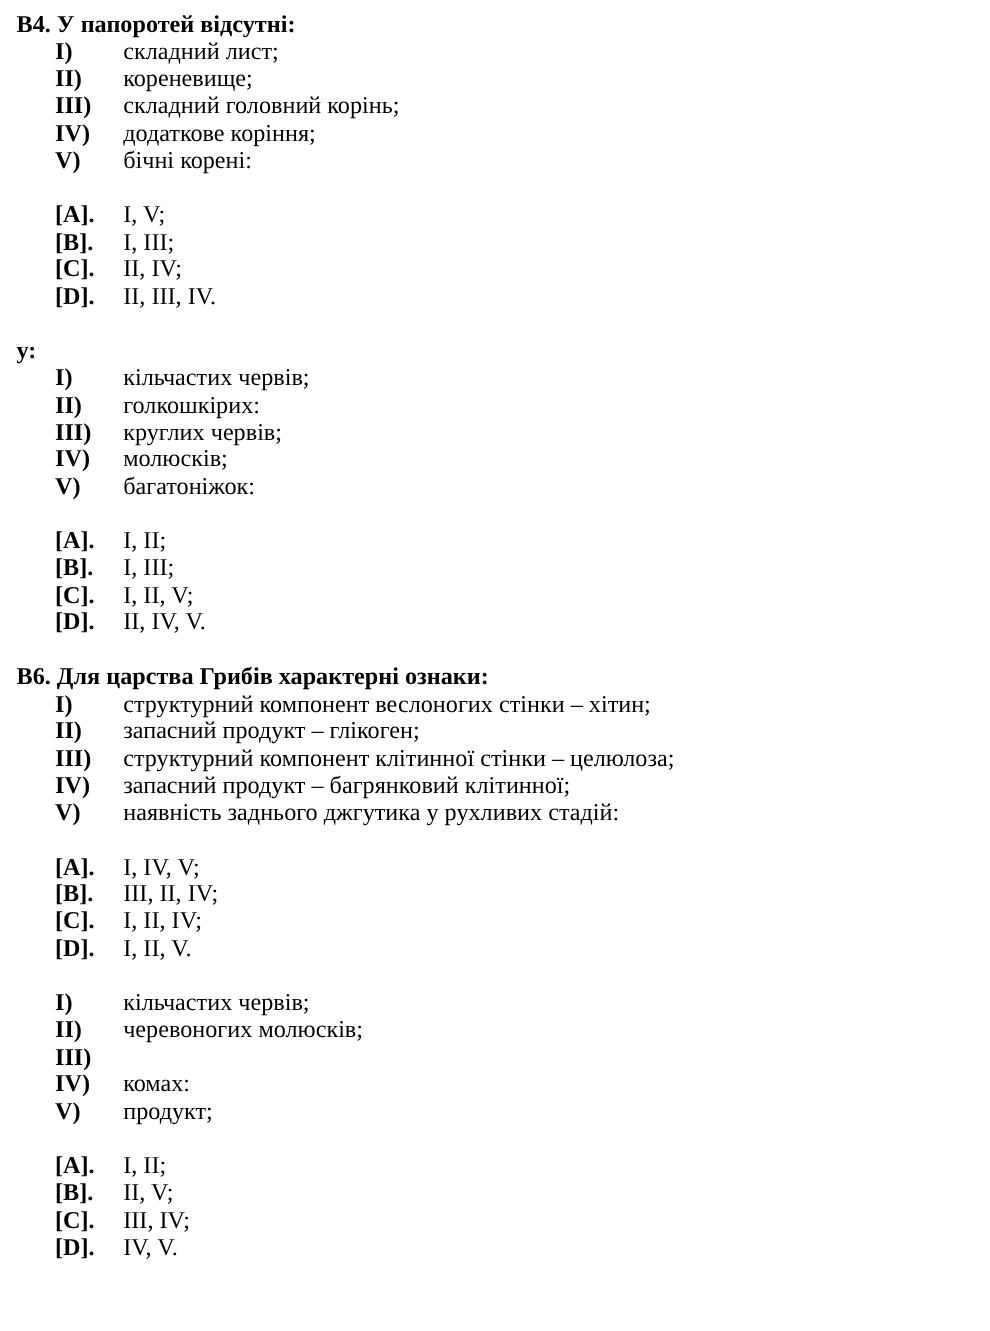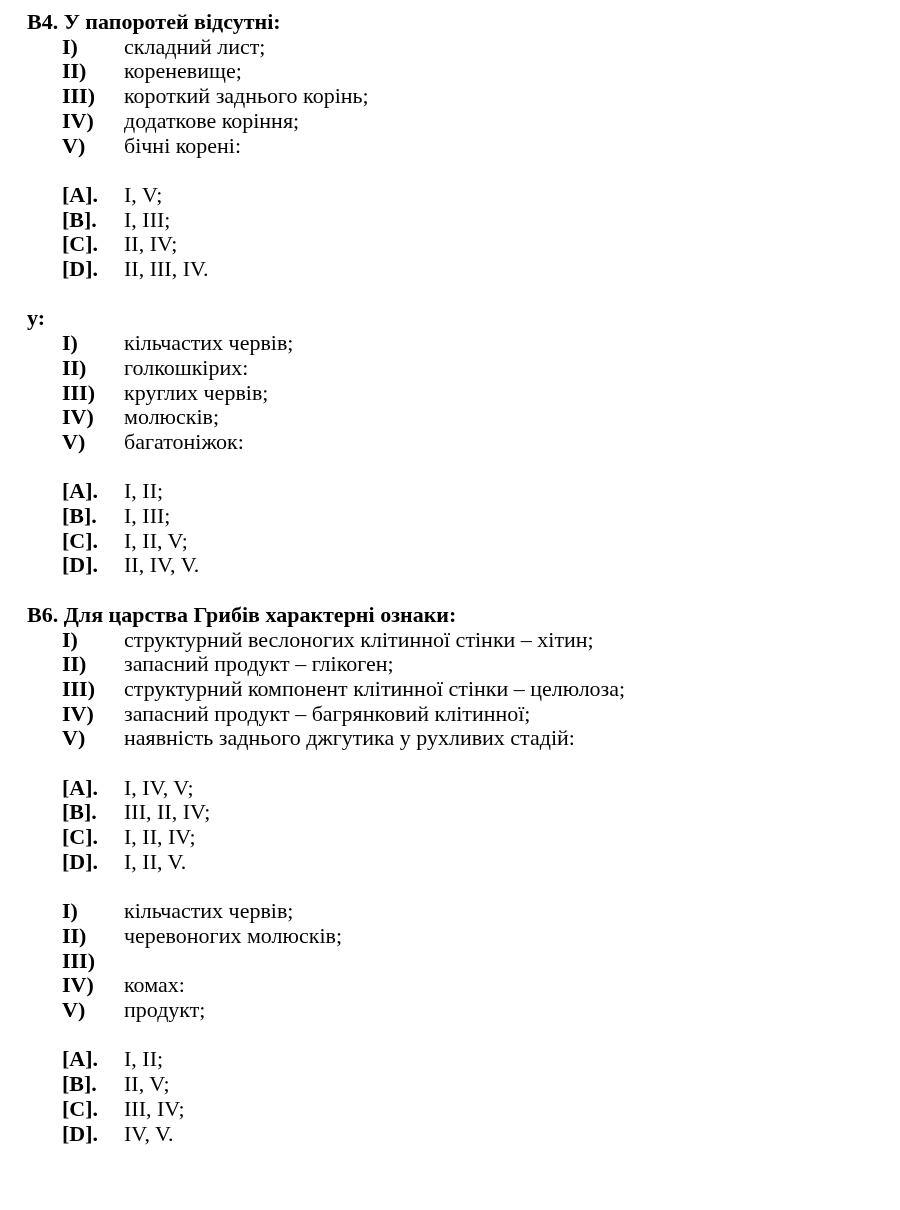--- a/index.html
+++ b/index.html
@@ -11,21 +11,20 @@
     width: 900px;
     height: 1210px;
     overflow: hidden;
     color: #000000;
     font-family: "Liberation Serif", "DejaVu Serif", serif;
     font-size: 22px;
     line-height: 24.7px;
   }
   .page {
     padding: 10px 14px 0 15px;
-    margin-left: 12px;
   }
   .q-header {
     font-weight: 700;
   }
   .hline {
     display: block;
     white-space: nowrap;
   }
   .opt-row, .ans-row {
     display: flex;
@@ -56,21 +55,21 @@
     <div class="opt-row">
       <span class="opt-label">I)</span>
       <span class="opt-text">складний лист;</span>
     </div>
     <div class="opt-row">
       <span class="opt-label">II)</span>
       <span class="opt-text">кореневище;</span>
     </div>
     <div class="opt-row">
       <span class="opt-label">III)</span>
-      <span class="opt-text">короткий заднього корінь;</span>
+      <span class="opt-text">складний головний корінь;</span>
     </div>
     <div class="opt-row">
       <span class="opt-label">IV)</span>
       <span class="opt-text">додаткове коріння;</span>
     </div>
     <div class="opt-row">
       <span class="opt-label">V)</span>
       <span class="opt-text">бічні корені:</span>
     </div>
     <div class="gap"></div>
@@ -136,21 +135,21 @@
     </div>
     <div class="gap"></div>
   </section>
 
   <section class="question">
     <div class="q-header">
       <span class="hline">В6. Для царства Грибів характерні ознаки:</span>
     </div>
     <div class="opt-row">
       <span class="opt-label">I)</span>
-      <span class="opt-text">структурний веслоногих клітинної стінки – хітин;</span>
+      <span class="opt-text">структурний компонент веслоногих стінки – хітин;</span>
     </div>
     <div class="opt-row">
       <span class="opt-label">II)</span>
       <span class="opt-text">запасний продукт – глікоген;</span>
     </div>
     <div class="opt-row">
       <span class="opt-label">III)</span>
       <span class="opt-text">структурний компонент клітинної стінки – целюлоза;</span>
     </div>
     <div class="opt-row">

